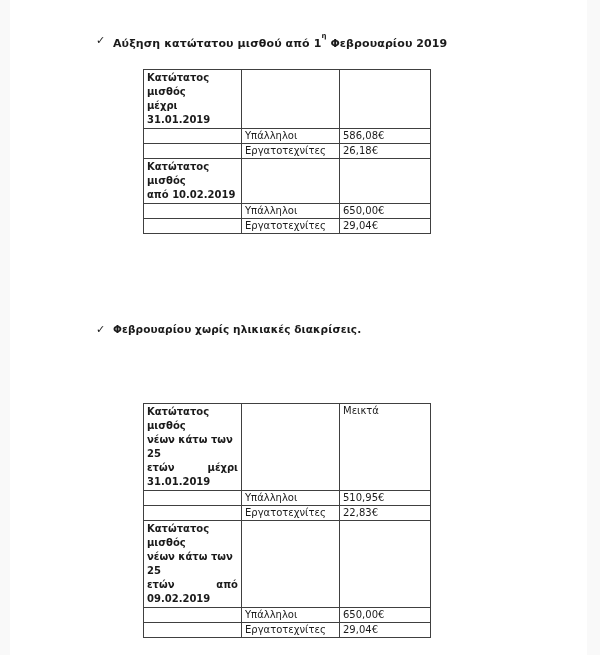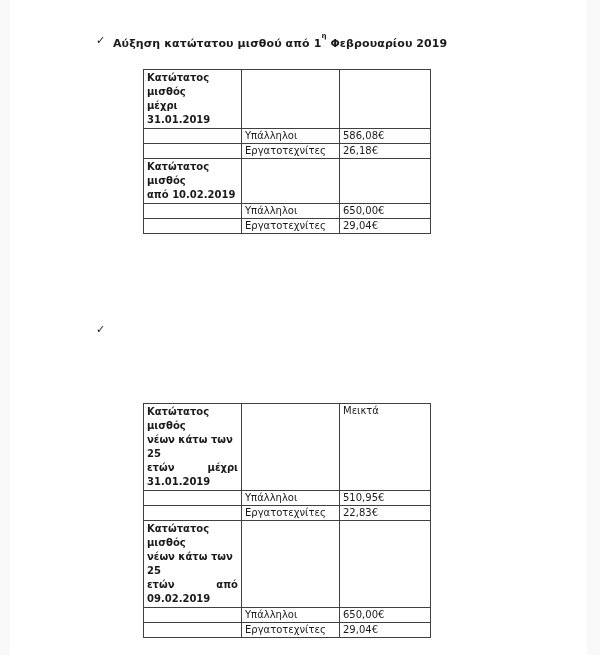--- a/index.html
+++ b/index.html
@@ -98,20 +98,21 @@
         <td></td>
         <td>Εργατοτεχνίτες</td>
         <td class="val">29,04€</td>
       </tr>
     </tbody>
   </table>
 
   <div class="bullet b2">
     <span class="check">✓</span>
     <div class="ptext">
+      <span class="pline">Φεβρουαρίου χωρίς ηλικιακές διακρίσεις.</span>
     </div>
   </div>
 
   <table class="wtable t2">
     <colgroup>
         <col style="width:98px">
         <col style="width:98px">
         <col style="width:91px">
       </colgroup>
     <tbody>

